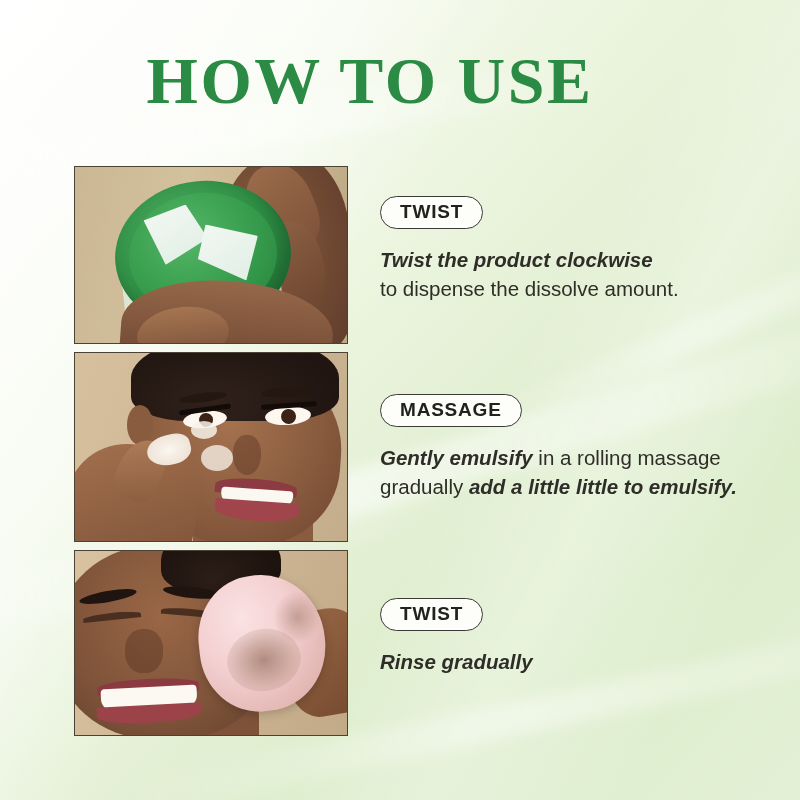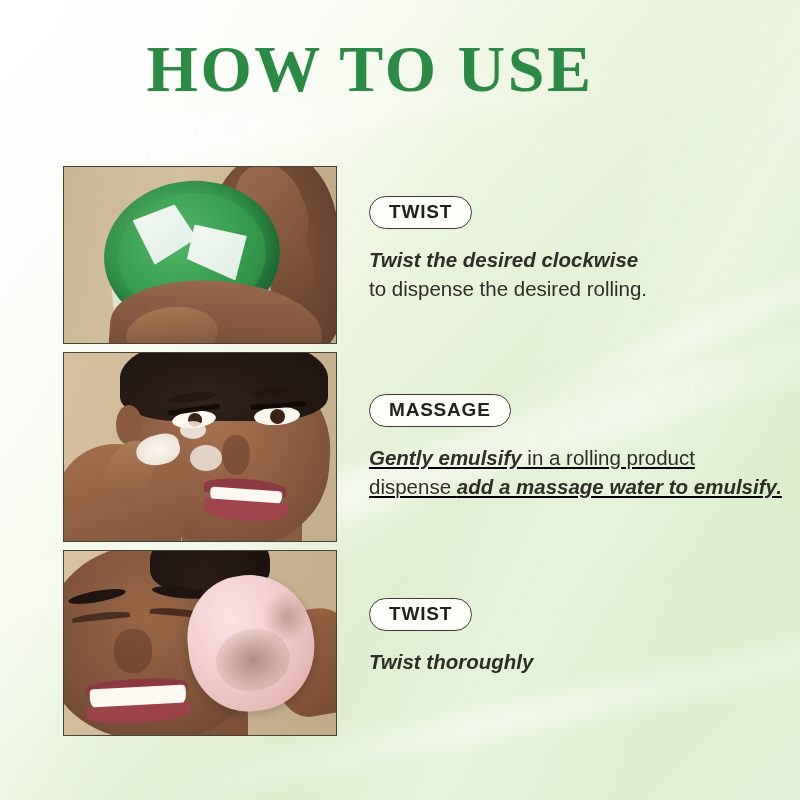--- a/index.html
+++ b/index.html
@@ -42,36 +42,36 @@
     filter: blur(7px);
   }
   .streak-a { left: -120px; top: 455px; width: 1050px; height: 46px; transform: rotate(-17deg); opacity: .75; }
   .streak-b { left: 120px;  top: 690px; width: 900px;  height: 34px; transform: rotate(-12deg); opacity: .55; }
   .streak-c { left: -180px; top: 112px; width: 780px;  height: 40px; transform: rotate(-8deg);  opacity: .65; }
   .streak-d { left: 430px;  top: 300px; width: 620px;  height: 30px; transform: rotate(-24deg); opacity: .45; }
   .streak-e { left: -60px;  top: 560px; width: 520px;  height: 26px; transform: rotate(-15deg); opacity: .35; }
 
   .title {
     position: absolute;
-    top: 36px;
+    top: 48px;
     left: 0;
     width: 740px;
     text-align: center;
     font-family: "Liberation Serif", "DejaVu Serif", serif;
     font-weight: 700;
     font-size: 66px;
     letter-spacing: 2.5px;
     color: #2b8a43;
     line-height: 1;
   }
 
   .steps {
     position: absolute;
     top: 166px;
-    left: 5px;
+    left: 16px;
     width: 657px;
   }
 
   .step {
     position: relative;
     display: flex;
     align-items: flex-start;
   }
   .step + .step { margin-top: 8px; }
 
@@ -87,21 +87,21 @@
   .photo-2 { height: 190px; }
   .photo-3 { height: 186px; }
 
   .photo-inner { position: absolute; inset: 0; overflow: hidden; }
 
   .copy {
     margin-left: 32px;
     padding-top: 30px;
     flex: 1 1 auto;
   }
-  .copy-2 { padding-top: 42px; text-decoration: underline; }
+  .copy-2 { padding-top: 42px; }
   .copy-3 { padding-top: 48px; }
 
   .pill {
     display: inline-block;
     border: 1.4px solid #3a3a36;
     border-radius: 999px;
     background: #fdfdfa;
     padding: 5px 19px 6px 19px;
     font-size: 19px;
     font-weight: 600;
@@ -233,22 +233,22 @@
           <div class="p1-cap-ring"></div>
           <div class="p1-balm"></div>
           <div class="p1-arrow"></div>
           <div class="p1-hand-b"></div>
           <div class="p1-thumb"></div>
         </div>
       </div>
       <div class="copy">
         <div class="pill">TWIST</div>
         <div class="body-text">
-          <span class="ln"><span class="em">Twist the desired clockwise</span></span>
-          <span class="ln">to dispense the desired rolling.</span>
+          <span class="ln"><span class="em">Twist the product clockwise</span></span>
+          <span class="ln">to dispense the dissolve amount.</span>
         </div>
       </div>
     </div>
 
     <div class="step">
       <div class="photo photo-2">
         <div class="photo-inner">
           <div class="p2-bg"></div>
           <div class="p2-neck"></div>
           <div class="p2-face"></div>
@@ -267,22 +267,22 @@
           <div class="p2-hand"></div>
           <div class="p2-fingers"></div>
           <div class="p2-cream1"></div>
           <div class="p2-cream2"></div>
           <div class="p2-cream3"></div>
         </div>
       </div>
       <div class="copy copy-2">
         <div class="pill">MASSAGE</div>
         <div class="body-text">
-          <span class="ln"><span class="em">Gently emulsify</span><span> in a rolling product</span></span>
-          <span class="ln"><span>dispense </span><span class="em">add a massage water to emulsify.</span></span>
+          <span class="ln"><span class="em">Gently emulsify</span><span> in a rolling massage</span></span>
+          <span class="ln"><span>gradually </span><span class="em">add a little little to emulsify.</span></span>
         </div>
       </div>
     </div>
 
     <div class="step">
       <div class="photo photo-3">
         <div class="photo-inner">
           <div class="p3-bg"></div>
           <div class="p3-neck"></div>
           <div class="p3-face"></div>
@@ -297,19 +297,19 @@
           <div class="p3-lip-d"></div>
           <div class="p3-hand"></div>
           <div class="p3-puff"></div>
           <div class="p3-puff-smudge"></div>
           <div class="p3-puff-smudge2"></div>
         </div>
       </div>
       <div class="copy copy-3">
         <div class="pill">TWIST</div>
         <div class="body-text">
-          <span class="ln"><span class="em">Twist thoroughly</span></span>
+          <span class="ln"><span class="em">Rinse gradually</span></span>
         </div>
       </div>
     </div>
 
   </div>
 </div>
 
 </body></html>

